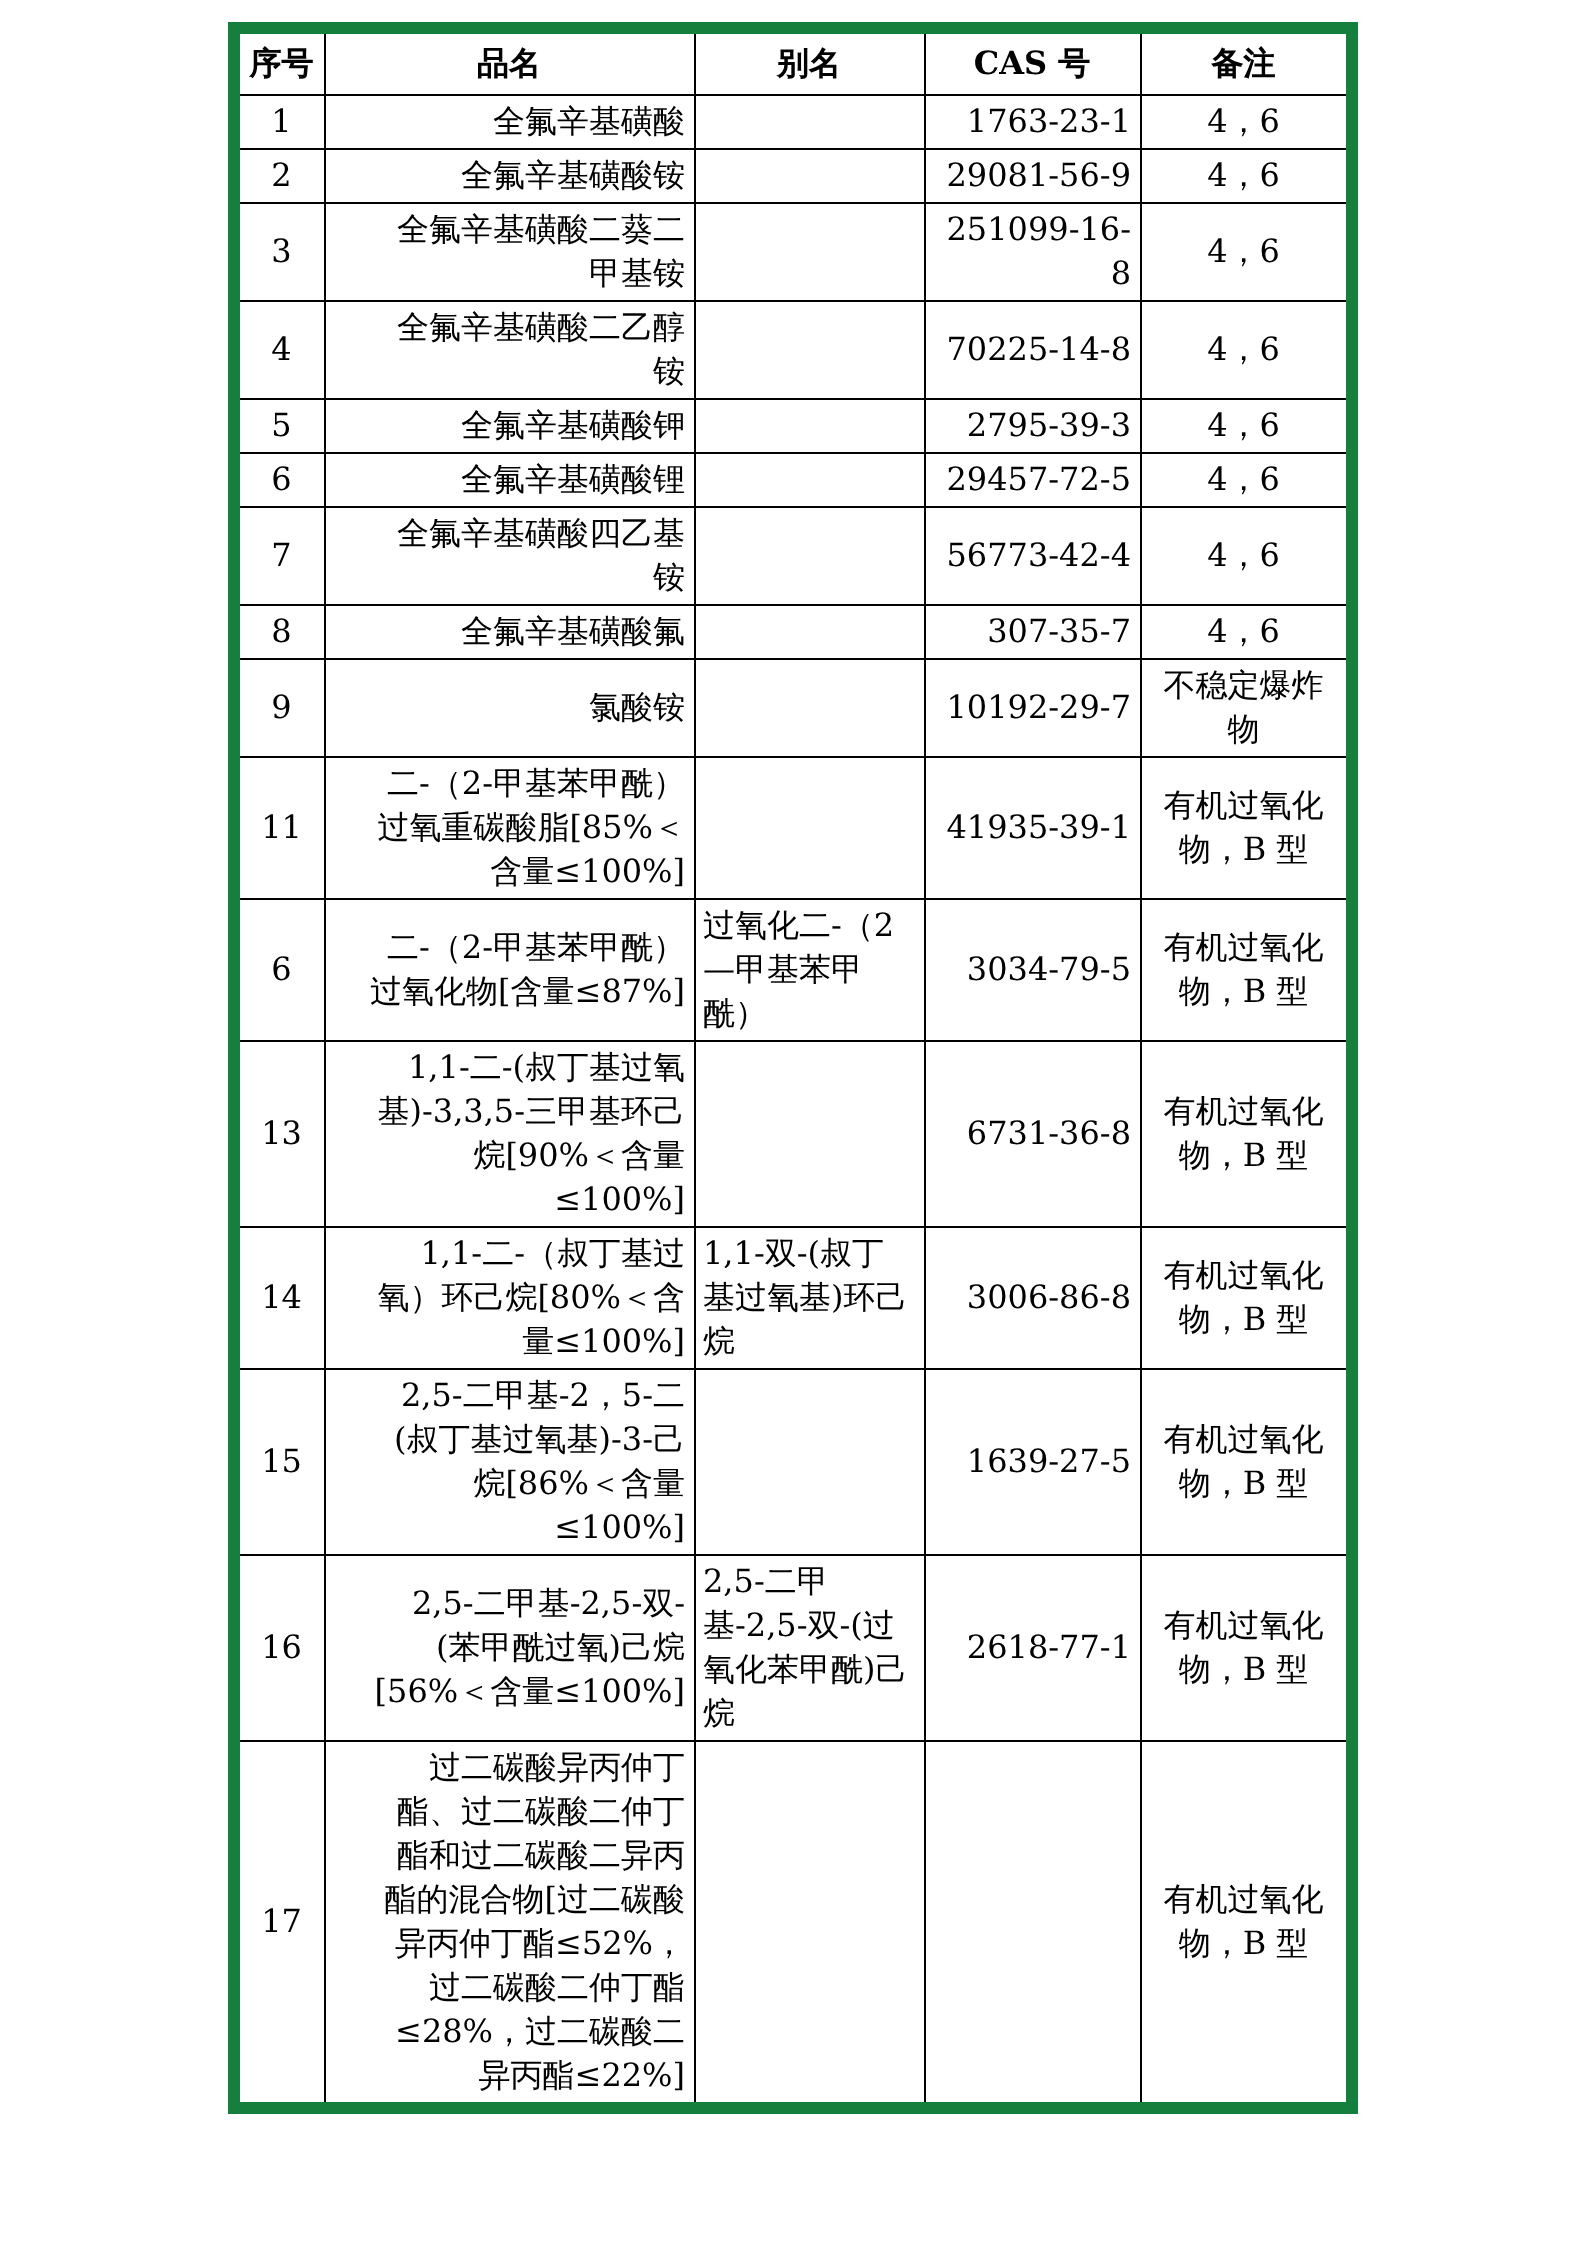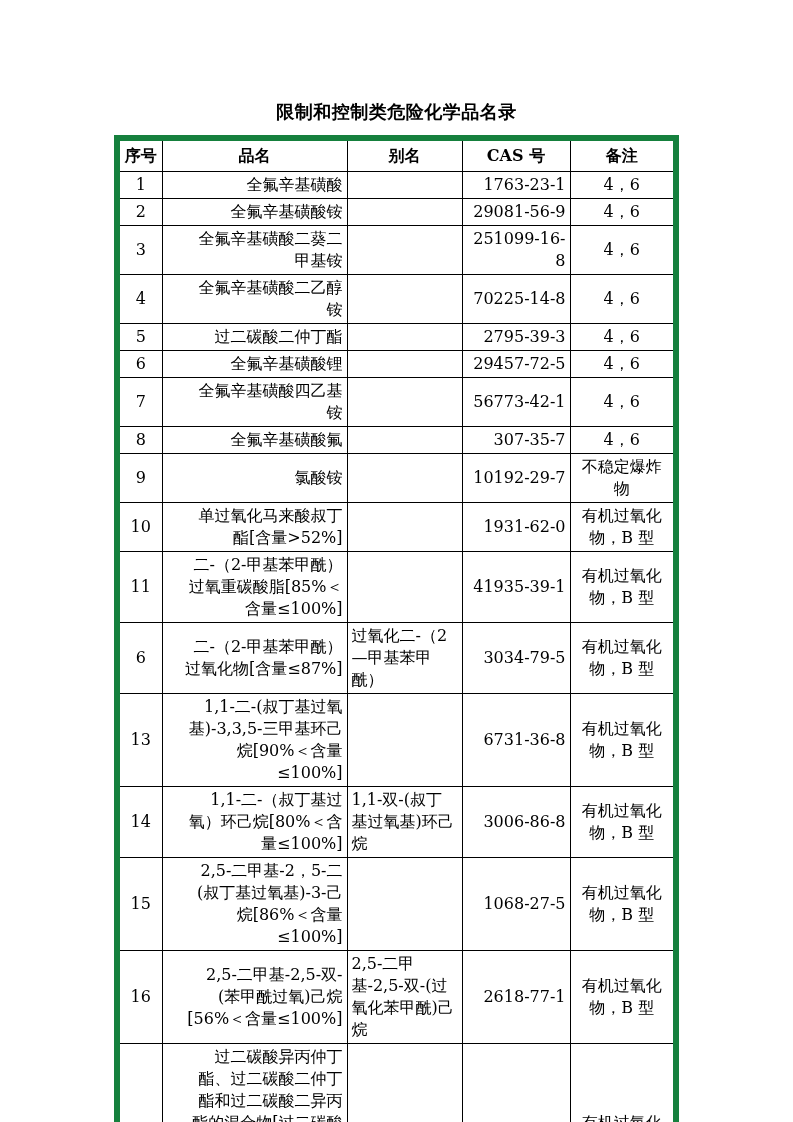--- a/index.html
+++ b/index.html
@@ -55,21 +55,20 @@
   .chem-table td.c-name   { text-align: right; padding-left: 22px; }
   .chem-table td.c-alias  { text-align: left; }
   .chem-table td.c-cas    { text-align: right; }
   .chem-table td.c-remark { text-align: center; padding-left: 8px; padding-right: 8px; }
 </style>
 </head>
 <body>
 
 <div class="page">
 
-  <h1 class="doc-title">限制和控制类危险化学品名录</h1>
 
   <table class="chem-table">
     <colgroup>
       <col style="width:45px">
       <col style="width:185px">
       <col style="width:115px">
       <col style="width:108px">
       <col style="width:106px">
     </colgroup>
     <thead>
@@ -105,59 +104,52 @@
         </tr>
         <tr>
           <td class="c-no">4</td>
           <td class="c-name">全氟辛基磺酸二乙醇铵</td>
           <td class="c-alias"></td>
           <td class="c-cas">70225-14-8</td>
           <td class="c-remark">4，6</td>
         </tr>
         <tr>
           <td class="c-no">5</td>
-          <td class="c-name">过二碳酸二仲丁酯</td>
+          <td class="c-name">全氟辛基磺酸钾</td>
           <td class="c-alias"></td>
           <td class="c-cas">2795-39-3</td>
           <td class="c-remark">4，6</td>
         </tr>
         <tr>
           <td class="c-no">6</td>
           <td class="c-name">全氟辛基磺酸锂</td>
           <td class="c-alias"></td>
           <td class="c-cas">29457-72-5</td>
           <td class="c-remark">4，6</td>
         </tr>
         <tr>
           <td class="c-no">7</td>
           <td class="c-name">全氟辛基磺酸四乙基铵</td>
           <td class="c-alias"></td>
-          <td class="c-cas">56773-42-1</td>
+          <td class="c-cas">56773-42-4</td>
           <td class="c-remark">4，6</td>
         </tr>
         <tr>
           <td class="c-no">8</td>
           <td class="c-name">全氟辛基磺酸氟</td>
           <td class="c-alias"></td>
           <td class="c-cas">307-35-7</td>
           <td class="c-remark">4，6</td>
         </tr>
         <tr>
           <td class="c-no">9</td>
           <td class="c-name">氯酸铵</td>
           <td class="c-alias"></td>
           <td class="c-cas">10192-29-7</td>
           <td class="c-remark">不稳定爆炸物</td>
-        </tr>
-        <tr>
-          <td class="c-no">10</td>
-          <td class="c-name">单过氧化马来酸叔丁酯[含量&gt;52%]</td>
-          <td class="c-alias"></td>
-          <td class="c-cas">1931-62-0</td>
-          <td class="c-remark">有机过氧化物，B 型</td>
         </tr>
         <tr>
           <td class="c-no">11</td>
           <td class="c-name">二-（2-甲基苯甲酰）过氧重碳酸脂[85%＜含量≤100%]</td>
           <td class="c-alias"></td>
           <td class="c-cas">41935-39-1</td>
           <td class="c-remark">有机过氧化物，B 型</td>
         </tr>
         <tr>
           <td class="c-no">6</td>
@@ -177,21 +169,21 @@
           <td class="c-no">14</td>
           <td class="c-name">1,1-二-（叔丁基过氧）环己烷[80%＜含量≤100%]</td>
           <td class="c-alias">1,1-双-(叔丁基过氧基)环己烷</td>
           <td class="c-cas">3006-86-8</td>
           <td class="c-remark">有机过氧化物，B 型</td>
         </tr>
         <tr>
           <td class="c-no">15</td>
           <td class="c-name">2,5-二甲基-2，5-二(叔丁基过氧基)-3-己烷[86%＜含量≤100%]</td>
           <td class="c-alias"></td>
-          <td class="c-cas">1068-27-5</td>
+          <td class="c-cas">1639-27-5</td>
           <td class="c-remark">有机过氧化物，B 型</td>
         </tr>
         <tr>
           <td class="c-no">16</td>
           <td class="c-name">2,5-二甲基-2,5-双-(苯甲酰过氧)己烷[56%＜含量≤100%]</td>
           <td class="c-alias">2,5-二甲基-2,5-双-(过氧化苯甲酰)己烷</td>
           <td class="c-cas">2618-77-1</td>
           <td class="c-remark">有机过氧化物，B 型</td>
         </tr>
         <tr>

